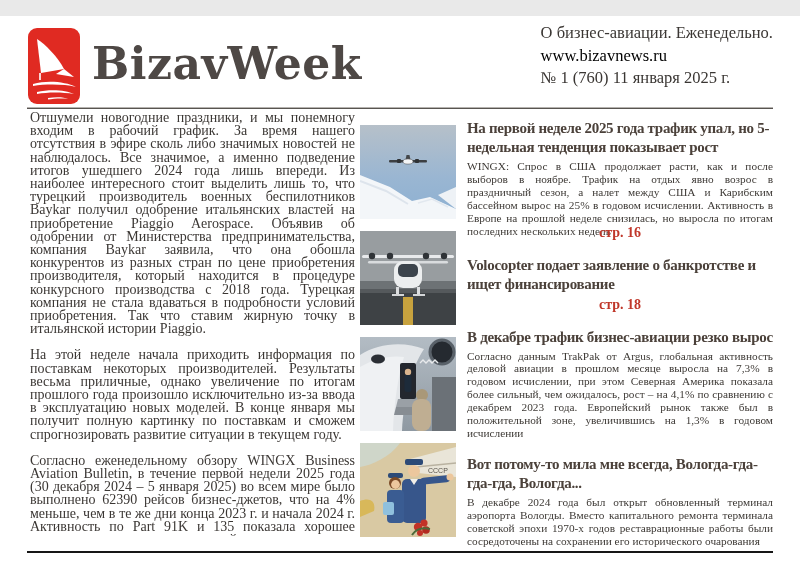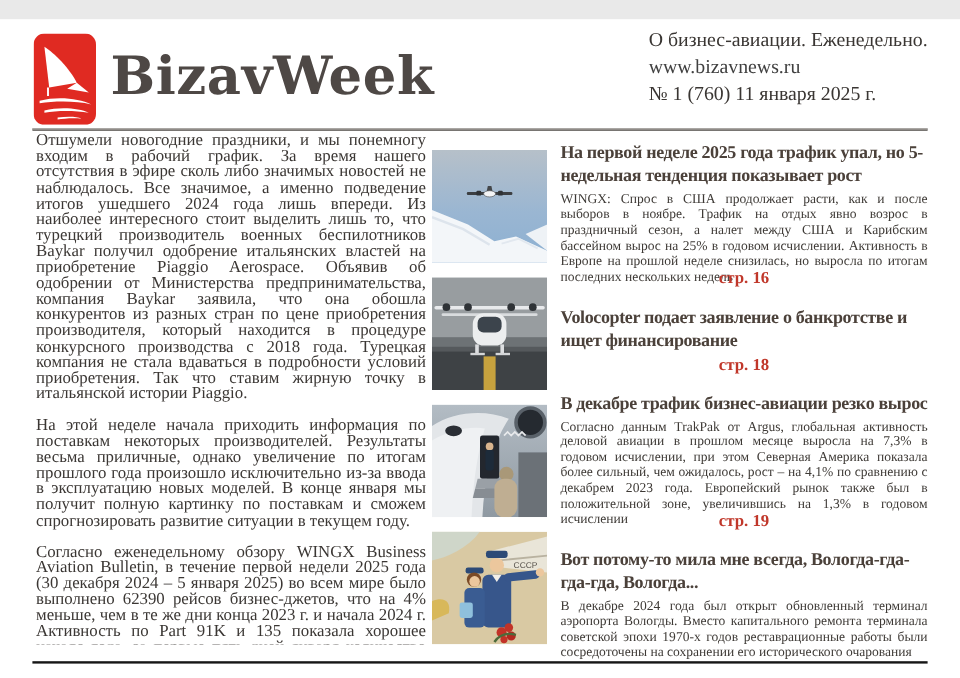--- a/index.html
+++ b/index.html
@@ -14,21 +14,21 @@
   .logo-mark { position:absolute; left:28px; top:12px; width:52px; height:76px; }
   .logo-title {
     position:absolute; left:92px; top:22px;
     font-family:"DejaVu Serif", serif; font-weight:bold;
     font-size:44px; letter-spacing:0.5px; color:#4e4845;
   }
   .header-info {
     position:absolute; right:27px; top:6px; 
     font-size:16.5px; line-height:22.5px; color:#3a3633;
   }
-  .header-info .site { color:#404040; text-decoration:none; }
+  .header-info .site { color:#000000; text-decoration:none; }
   .rule { position:absolute; left:27px; right:27px; }
   .rule-top { top:91px; height:2px; background:#585450; border-top:1px solid #b5b2af; }
   .rule-bottom { top:535px; height:2px; background:#161616; }
 
   
   .editorial {
     position:absolute; left:30px; top:95px; width:325px; height:426px;
     overflow:hidden; text-align:justify;
     font-size:14px; line-height:13.2px; color:#3b3734;
   }
@@ -212,21 +212,20 @@
     </article>
 
     <article class="toc-article ref-ownline">
       <div class="toc-title">Volocopter подает заявление о банкротстве и ищет финансирование</div>
       <span class="page-ref">стр. 18</span>
     </article>
 
     <article class="toc-article ref-inline">
       <div class="toc-title">В декабре трафик бизнес-авиации резко вырос</div>
       <div class="toc-summary">Согласно данным TrakPak от Argus, глобальная активность деловой авиации в прошлом месяце выросла на 7,3% в годовом исчислении, при этом Северная Америка показала более сильный, чем ожидалось, рост – на 4,1% по сравнению с декабрем 2023 года. Европейский рынок также был в положительной зоне, увеличившись на 1,3% в годовом исчислении</div>
-      <span class="page-ref">стр. 19</span>
     </article>
 
     <article class="toc-article ref-ownline">
       <div class="toc-title">Вот потому-то мила мне всегда, Вологда-гда-гда-гда, Вологда...</div>
       <div class="toc-summary">В декабре 2024 года был открыт обновленный терминал аэропорта Вологды. Вместо капитального ремонта терминала советской эпохи 1970-х годов реставрационные работы были сосредоточены на сохранении его исторического очарования</div>
 
     </article>
 
   </section>
 

